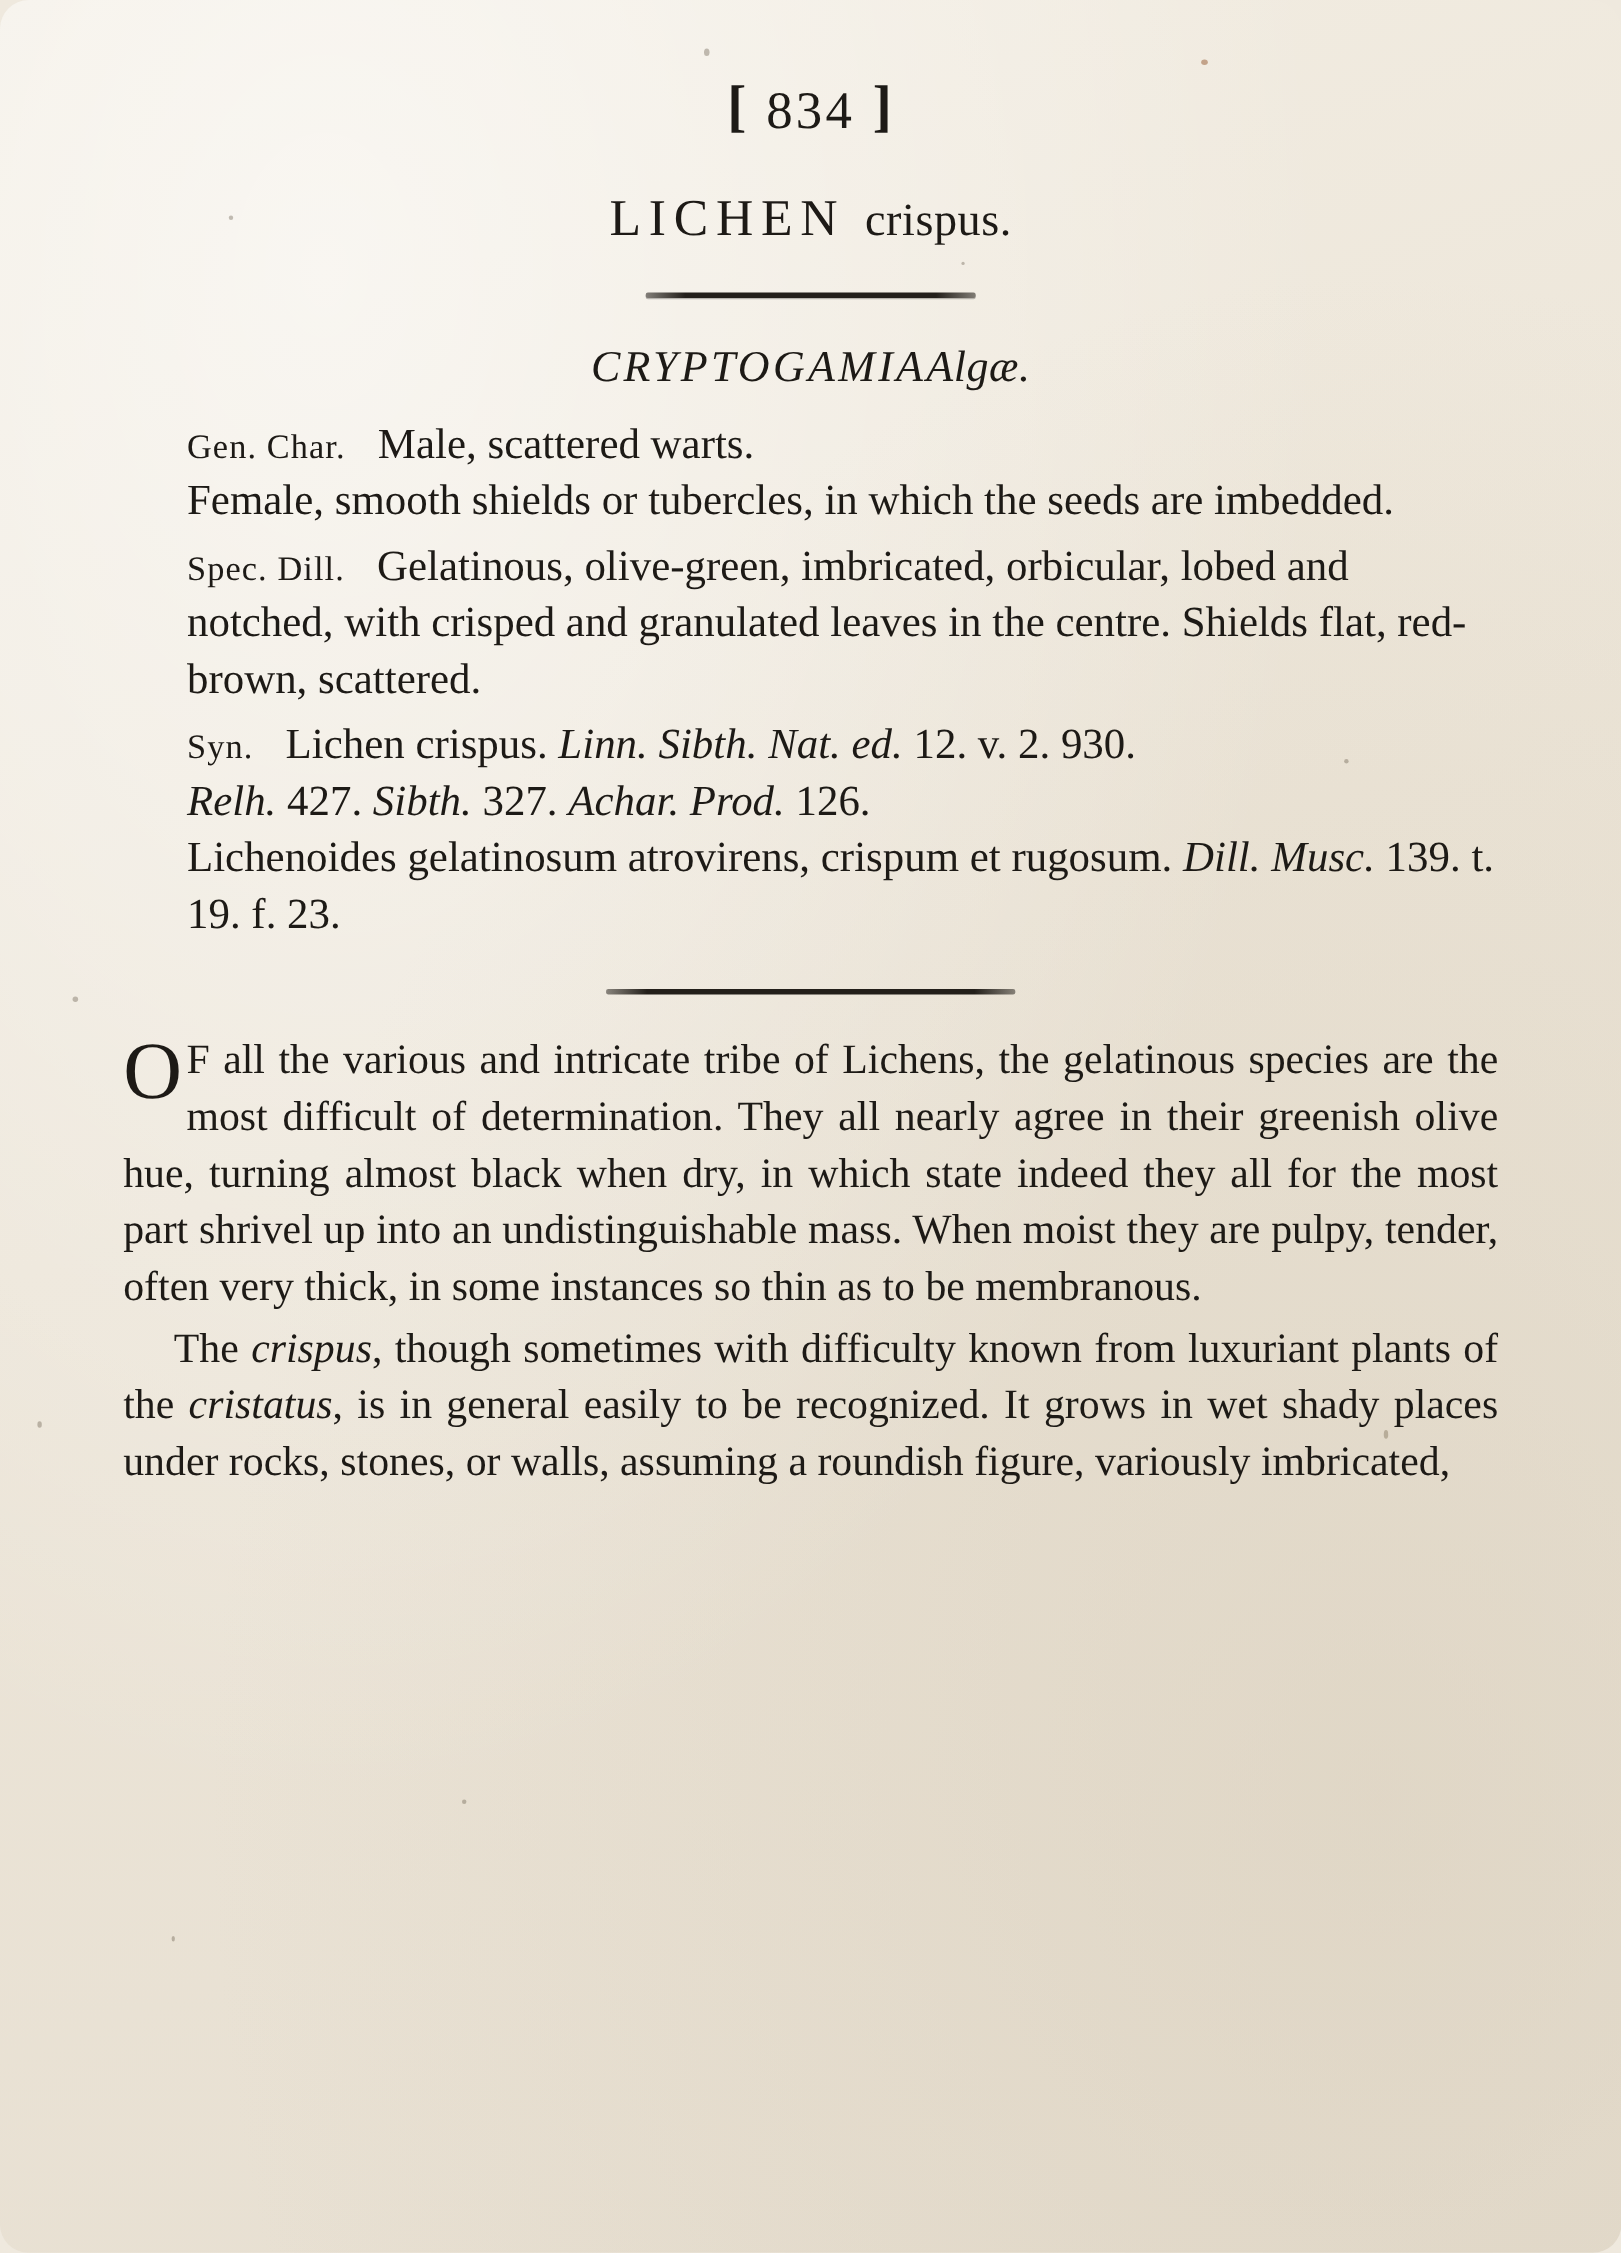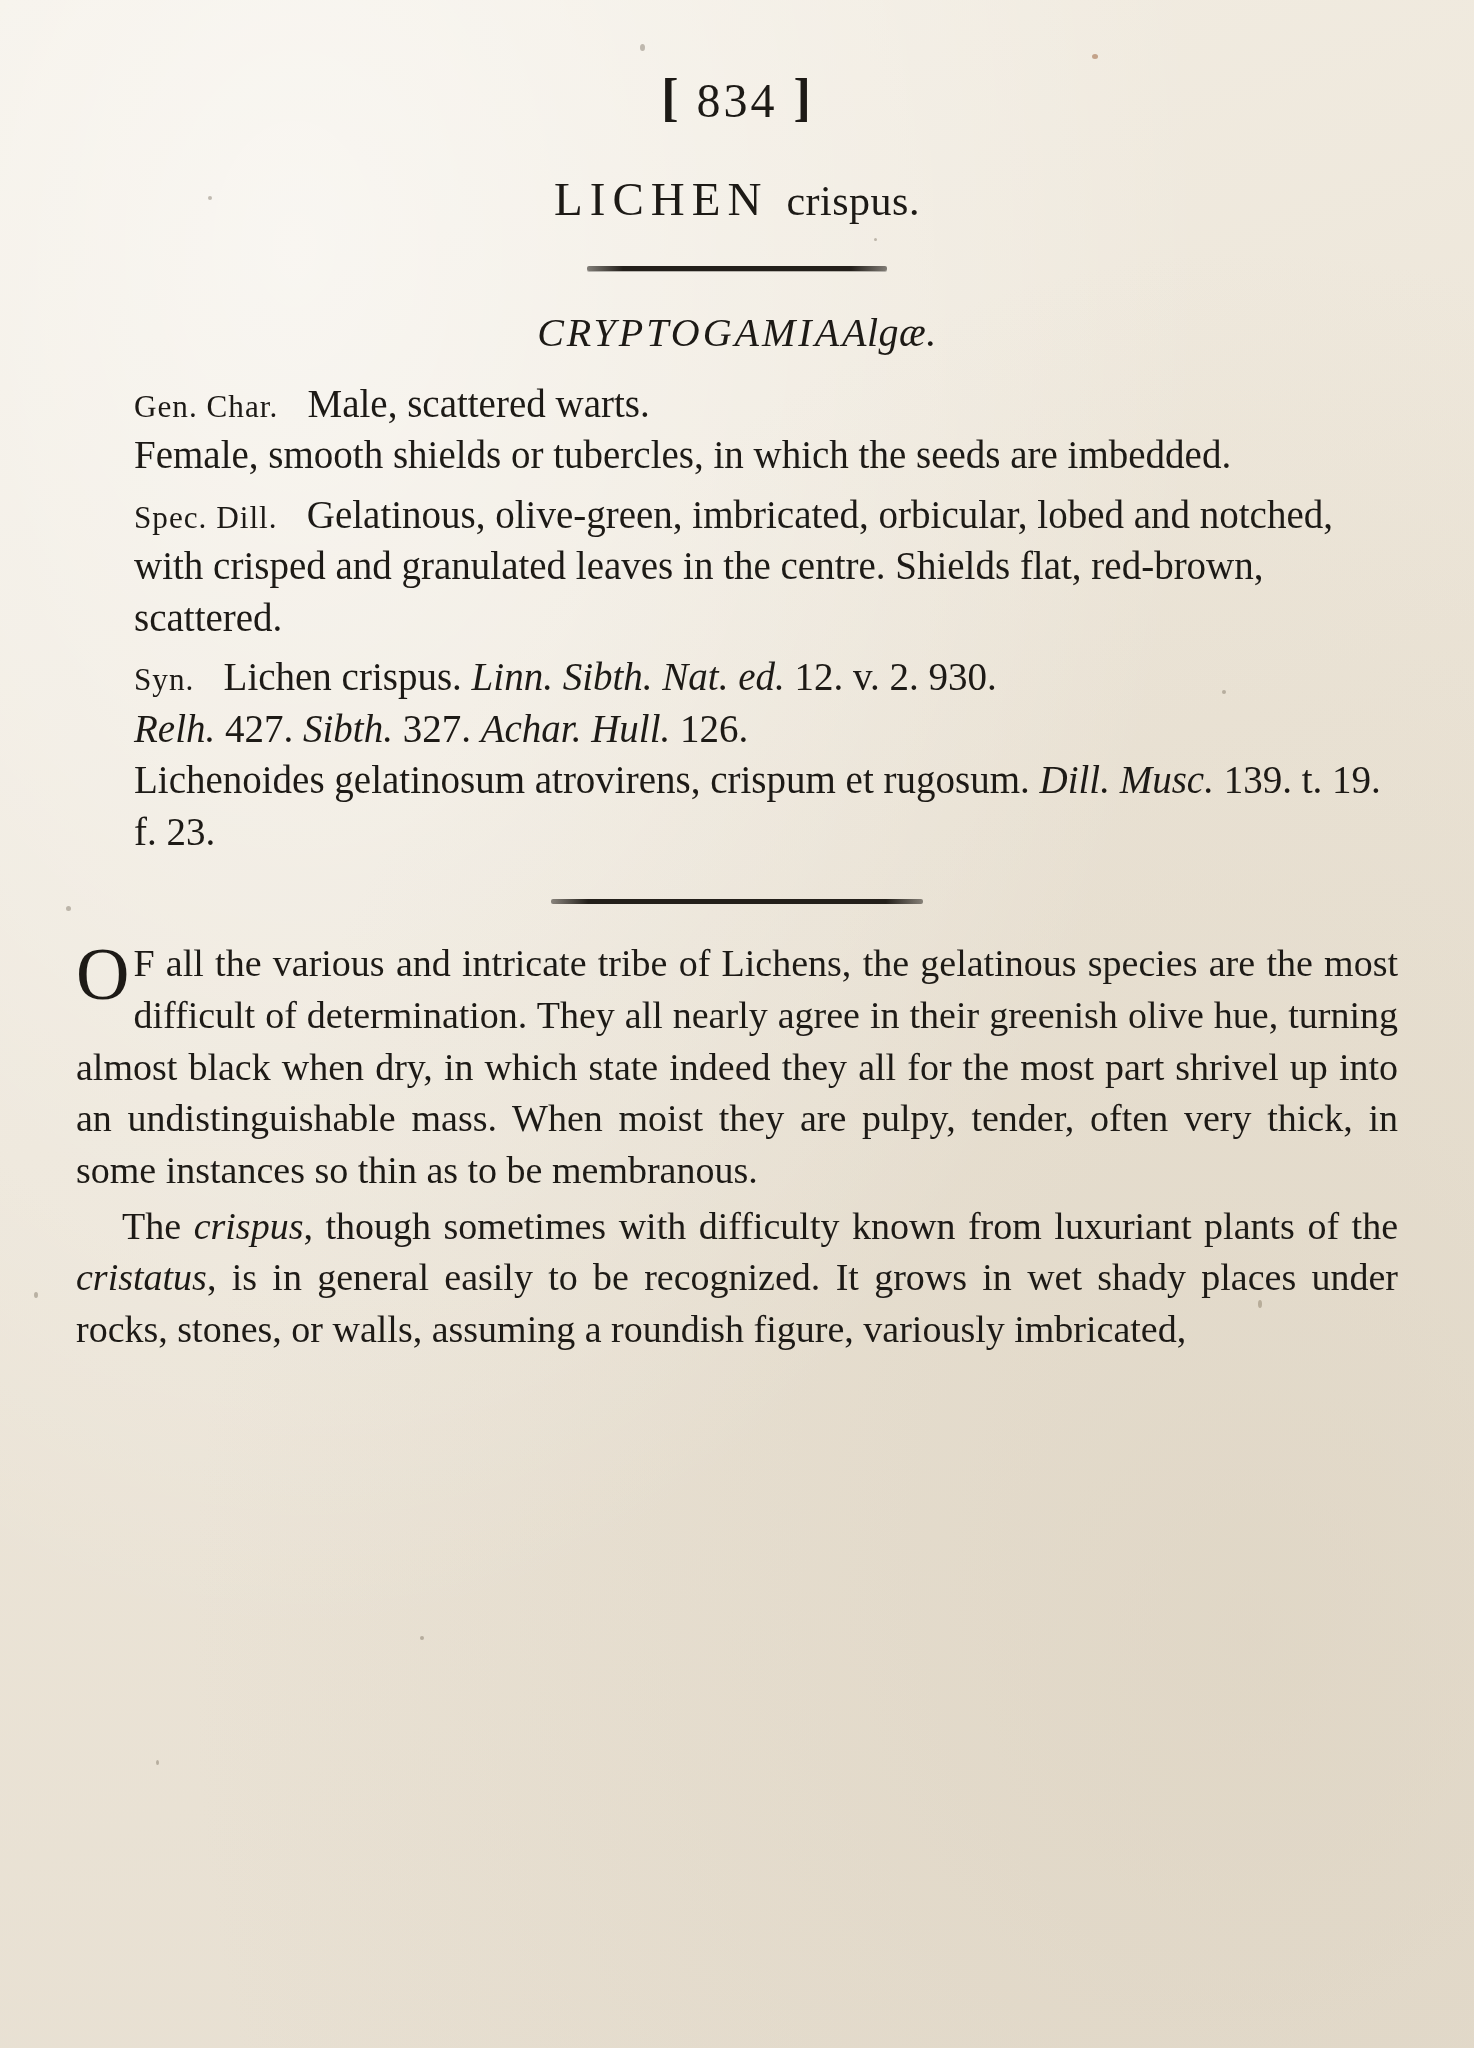--- a/index.html
+++ b/index.html
@@ -16,21 +16,22 @@
   }
   .page {
     position: relative;
     width: 1474px;
     height: 2048px;
     background:
       radial-gradient(ellipse at 20% 12%, rgba(255,255,255,0.55) 0%, rgba(255,255,255,0) 55%),
       radial-gradient(ellipse at 85% 80%, rgba(214,203,183,0.45) 0%, rgba(214,203,183,0) 60%),
       linear-gradient(160deg, #f3eee4 0%, #ece5d8 45%, #e6ded0 100%);
     box-sizing: border-box;
-    padding: 0 76px;
+    padding: 0 112px;
+    border-radius: 26px;
   }
   
   .speck {
     position: absolute;
     background: rgba(90, 78, 60, 0.35);
     border-radius: 50%;
     pointer-events: none;
   }
   .folio {
     text-align: center;
@@ -203,21 +204,21 @@
       <p class="hang">
         <span class="sc">Syn.</span>&nbsp;&nbsp;&nbsp;<span>Lichen crispus.</span>
         <span class="ital">Linn. Sibth. Nat. ed.</span>
         <span>12. v. 2. 930.</span>
       </p>
       <p class="ind">
         <span class="ital">Relh.</span>
         <span>427.</span>
         <span class="ital">Sibth.</span>
         <span>327.</span>
-        <span class="ital">Achar. Hull.</span>
+        <span class="ital">Achar. Prod.</span>
         <span>126.</span>
       </p>
       <p class="ind">
         <span>Lichenoides gelatinosum atrovirens, crispum et rugosum.</span>
         <span class="ital">Dill. Musc.</span>
         <span>139. t. 19. f. 23.</span>
       </p>
     </div>
 
   </div>

